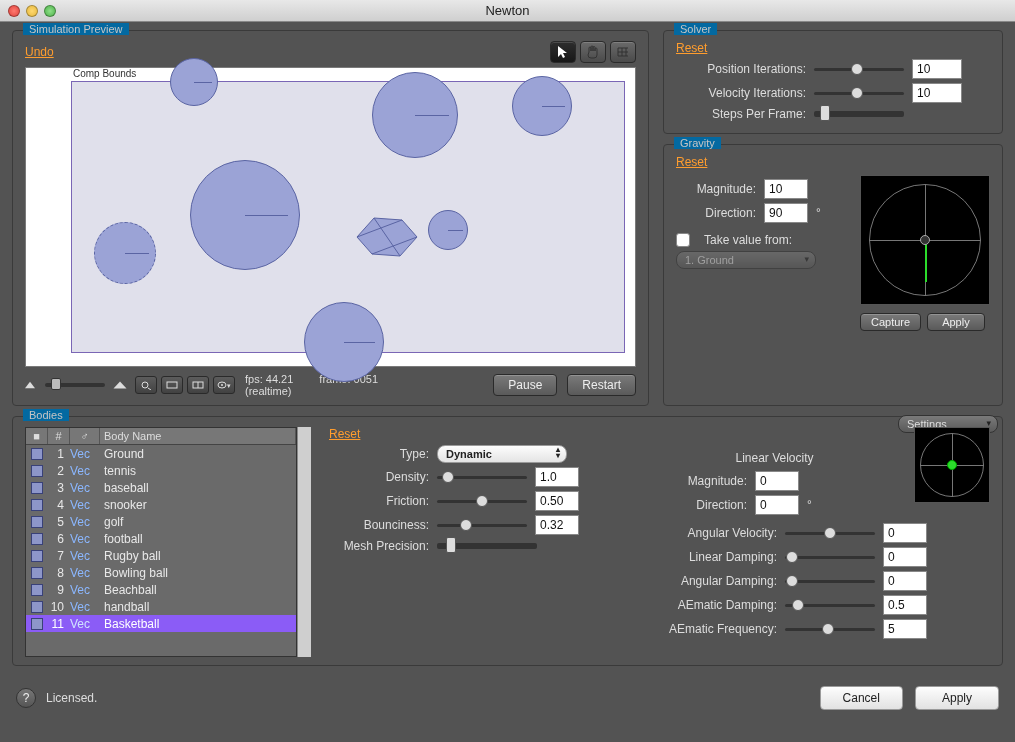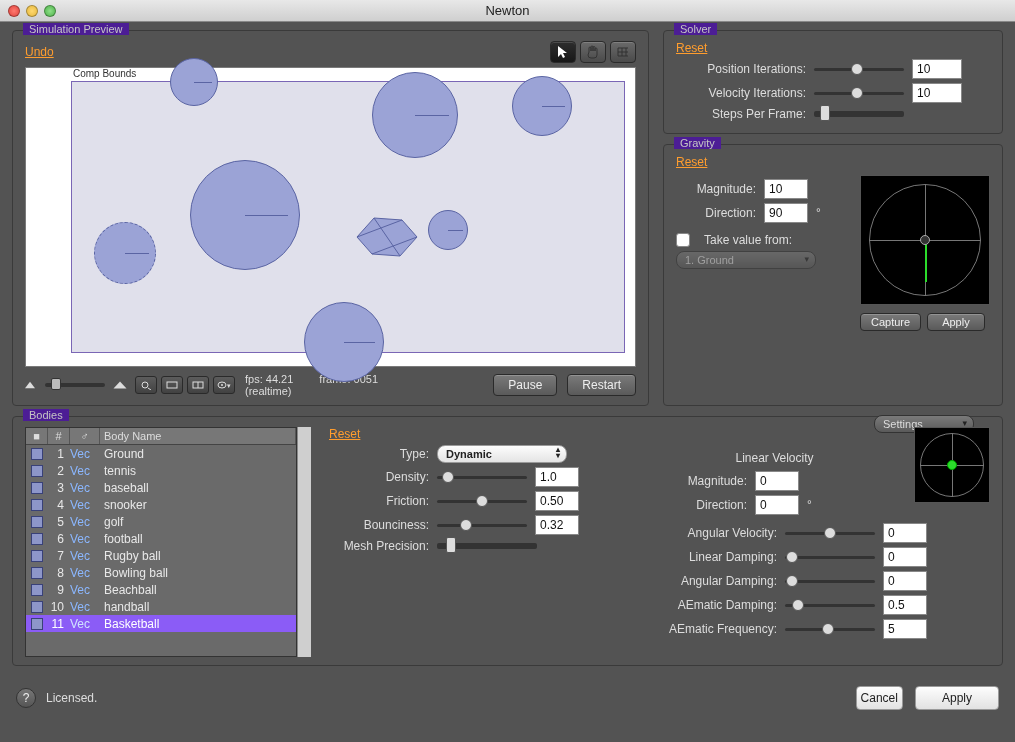--- a/index.html
+++ b/index.html
@@ -9,21 +9,21 @@
 .titlebar { height: 22px; background: linear-gradient(#e8e8e8,#cfcfcf); border-bottom: 1px solid #888; display: flex; align-items: center; position: relative; }
 .traffic { display: flex; gap: 6px; margin-left: 8px; }
 .tl { width: 12px; height: 12px; border-radius: 50%; border: 0.5px solid rgba(0,0,0,.3); }
 .tl.red{background:radial-gradient(#ff7b70,#e0443e);} .tl.yellow{background:radial-gradient(#ffd86f,#e6b93e);} .tl.green{background:radial-gradient(#8fe08a,#4fb24a);}
 .titlebar .title { position:absolute; left:0; right:0; text-align:center; color:#222; font-size:13px; pointer-events:none; }
 
 .winbody { padding: 8px 12px 12px 12px; }
 
 
 .group { border: 1px solid #3a3a3a; border-radius: 4px; padding: 10px 12px 8px 12px; position: relative; margin-bottom: 10px; }
-.group > .legend { position: absolute; top: -8px; left: 10px; background: #4c1d95; padding: 0 6px; color: #c5c5c5; font-size: 11px; }
+.group > .legend { position: absolute; top: -8px; left: 10px; background: #0369a1; padding: 0 6px; color: #c5c5c5; font-size: 11px; }
 .link { color: #ff9d2e; text-decoration: underline; font-size: 12px; cursor: pointer; }
 
 .top-row { display: flex; gap: 14px; }
 .left-col { flex: 1 1 auto; }
 .right-col { width: 340px; display:flex; flex-direction:column; }
 
 
 .preview-head { display:flex; justify-content:space-between; align-items:center; margin-bottom:4px; }
 .toolbtns { display:flex; gap:4px; }
 .iconbtn { width:26px; height:22px; background:linear-gradient(#6a6a6a,#4a4a4a); border:1px solid #2a2a2a; border-radius:4px; display:flex; align-items:center; justify-content:center; color:#eee; cursor:pointer; box-shadow: inset 0 1px 0 rgba(255,255,255,.15); }
@@ -87,21 +87,21 @@
 .listscroll{width:14px;background:#cfcfcf;border-left:1px solid #888;}
 
 .body-props { flex:1; display:flex; gap:18px; }
 .colA{width:300px;} .colB{flex:1;}
 .colorchip{width:36px;height:18px;background:#8d96c9;border:1px solid #394178;}
 
 .bottombar { display:flex; align-items:center; justify-content:space-between; padding:10px 4px 2px 4px;}
 .helpcircle{width:20px;height:20px;border-radius:50%;background:linear-gradient(#777,#555);border:1px solid #333;color:#eee;display:flex;align-items:center;justify-content:center;font-size:12px;margin-right:10px;}
 .footer-left{display:flex;align-items:center;}
 .footer-right{display:flex;gap:12px;}
-.settingsbtn{position:absolute;right:28px;top:-2px;}
+.settingsbtn{position:absolute;right:4px;top:-2px;}
 
 svg{display:block;}
 </style>
 </head>
 <body>
 
 <div class="titlebar">
   <div class="traffic">
     <div class="tl red"></div>
     <div class="tl yellow"></div>
@@ -455,17 +455,17 @@
       </div>
     </div>
   </div>
 
   <div class="bottombar">
     <div class="footer-left">
       <div class="helpcircle">?</div>
       <span>Licensed.</span>
     </div>
     <div class="footer-right">
-      <div class="btn light" style="padding:4px 4px;">Cancel</div>
+      <div class="btn light" style="padding:4px 22px;">Cancel</div>
       <div class="btn light" style="padding:4px 26px;">Apply</div>
     </div>
   </div>
 </div>
 
 </body></html>

